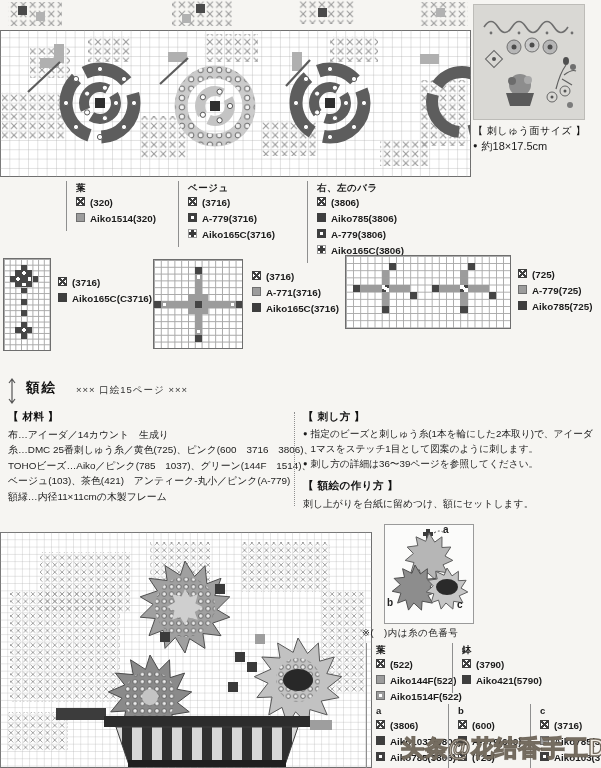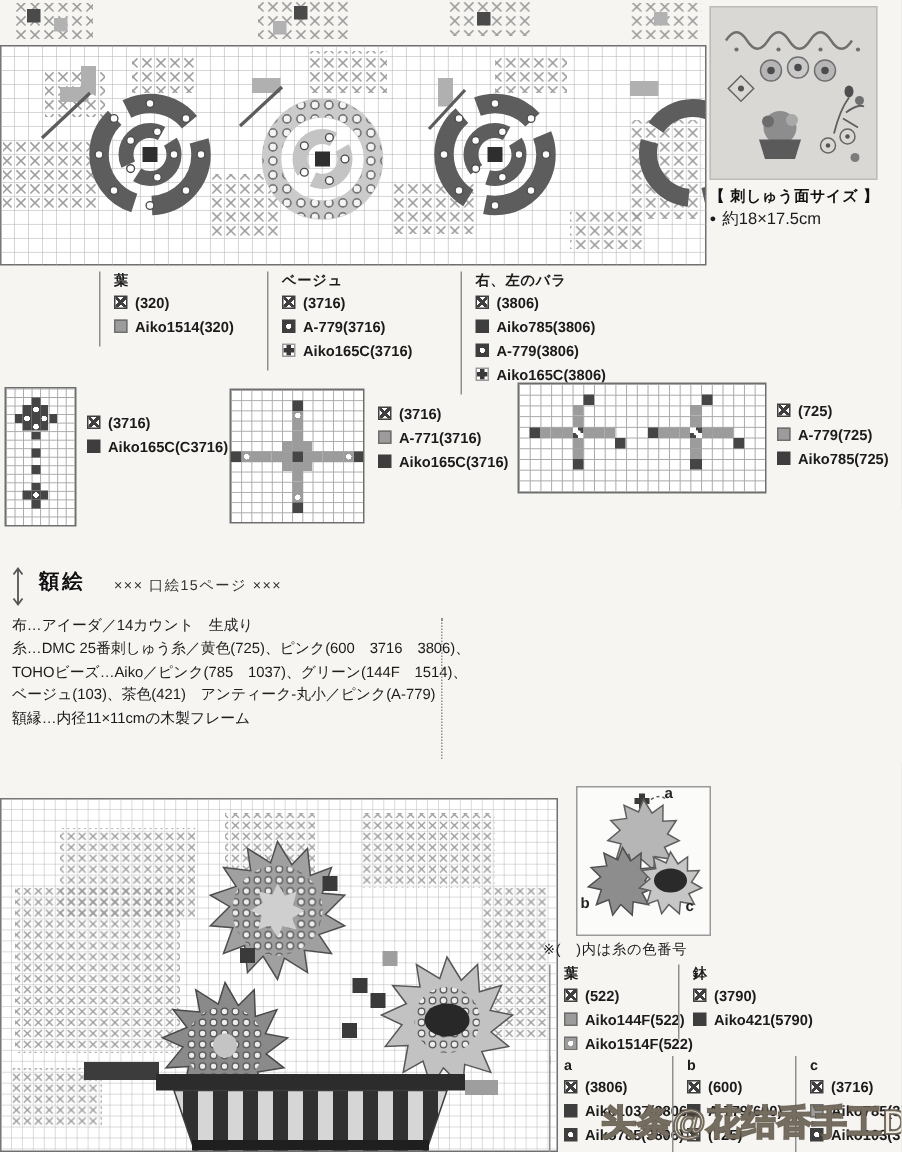--- a/index.html
+++ b/index.html
@@ -53,21 +53,21 @@
   .mc-D{background:#454545;}
   .mc-M{background:#9c9c9c;}
   .mc-o{background:radial-gradient(circle at 50% 50%,#fff 0 1.8px,#454545 1.9px);}
   .mc-O{background:radial-gradient(circle at 50% 50%,#fff 0 1.8px,#9c9c9c 1.9px);}
   .mc-C{background:radial-gradient(circle at 50% 50%,#fff 0 1.6px,transparent 1.7px),
                    conic-gradient(#454545 0 25%,#fff 0 50%,#454545 0 75%,#fff 0);}
 
   
   .photo{left:473px;top:4px;width:110px;height:114px;background:#d9d8d4;border:1px solid #bdbcb8;}
   .photo-caption{left:473px;top:124px;width:125px;}
-  .photo-caption .cap-title{font-size:10px;font-weight:bold;color:#111;letter-spacing:.5px;}
+  .photo-caption .cap-title{font-size:10px;font-weight:normal;color:#111;letter-spacing:.5px;}
   .photo-caption .cap-row{display:flex;align-items:flex-start;font-size:11px;line-height:16px;color:#1a1a1a;}
   .photo-caption .cap-row::before{content:"●";font-size:7.5px;line-height:16px;margin-right:4px;}
 
   
   .section-title{left:26px;top:379px;font-size:13.5px;font-weight:bold;letter-spacing:2px;color:#111;}
   .section-sub{left:76px;top:384px;font-size:9.5px;color:#333;letter-spacing:1px;}
 
   
   .materials{left:8px;top:410px;width:284px;}
   .howto{left:303px;top:410px;width:294px;}
@@ -421,29 +421,39 @@
       </div>
     </div>
 
   <svg class="abs" style="left:6px;top:377px" width="12" height="28">
     <path d="M6 3 V25 M3 6 L6 2 L9 6 M3 22 L6 26 L9 22" fill="none" stroke="#555" stroke-width="1.2"></path>
   </svg>
   <div class="abs section-title">額絵</div>
   <div class="abs section-sub">××× 口絵15ページ ×××</div>
 
   <div class="abs materials">
+    <div class="h-bold">【 材料 】</div>
     <div id="materials-lines">
         <div class="t-line">布…アイーダ／14カウント　生成り</div>
         <div class="t-line">糸…DMC 25番刺しゅう糸／黄色(725)、ピンク(600　3716　3806)、</div>
         <div class="t-line">TOHOビーズ…Aiko／ピンク(785　1037)、グリーン(144F　1514)、</div>
         <div class="t-line">ベージュ(103)、茶色(421)　アンティーク-丸小／ピンク(A-779)</div>
         <div class="t-line">額縁…内径11×11cmの木製フレーム</div>
       </div>
   </div>
   <div class="abs col-rule"></div>
+  <div class="abs howto">
+    <div class="h-bold">【 刺し方 】</div>
+    <div id="howto-bullets">
+        <div class="bullet-row">指定のビーズと刺しゅう糸(1本を輪にした2本取り)で、アイーダ1マスをステッチ1目として図案のように刺します。</div>
+        <div class="bullet-row">刺し方の詳細は36〜39ページを参照してください。</div>
+      </div>
+    <div class="h-bold2">【 額絵の作り方 】</div>
+    <div class="t-line">刺し上がりを台紙に留めつけ、額にセットします。</div>
+  </div>
 
   <svg class="abs" style="left:0;top:532px" width="372" height="236">
     <defs>
       <pattern id="g7" width="7.3" height="7.3" patternUnits="userSpaceOnUse">
         <path d="M7.3 0H0V7.3" fill="none" stroke="#aeaeae" stroke-width="0.6"></path>
       </pattern>
       <pattern id="xh7" width="7.3" height="7.3" patternUnits="userSpaceOnUse">
         <path d="M1.3 1.3L6 6M6 1.3L1.3 6" stroke="#9b9b9b" stroke-width="0.9"></path>
       </pattern>
       <pattern id="dot7" width="7.3" height="7.3" patternUnits="userSpaceOnUse">

